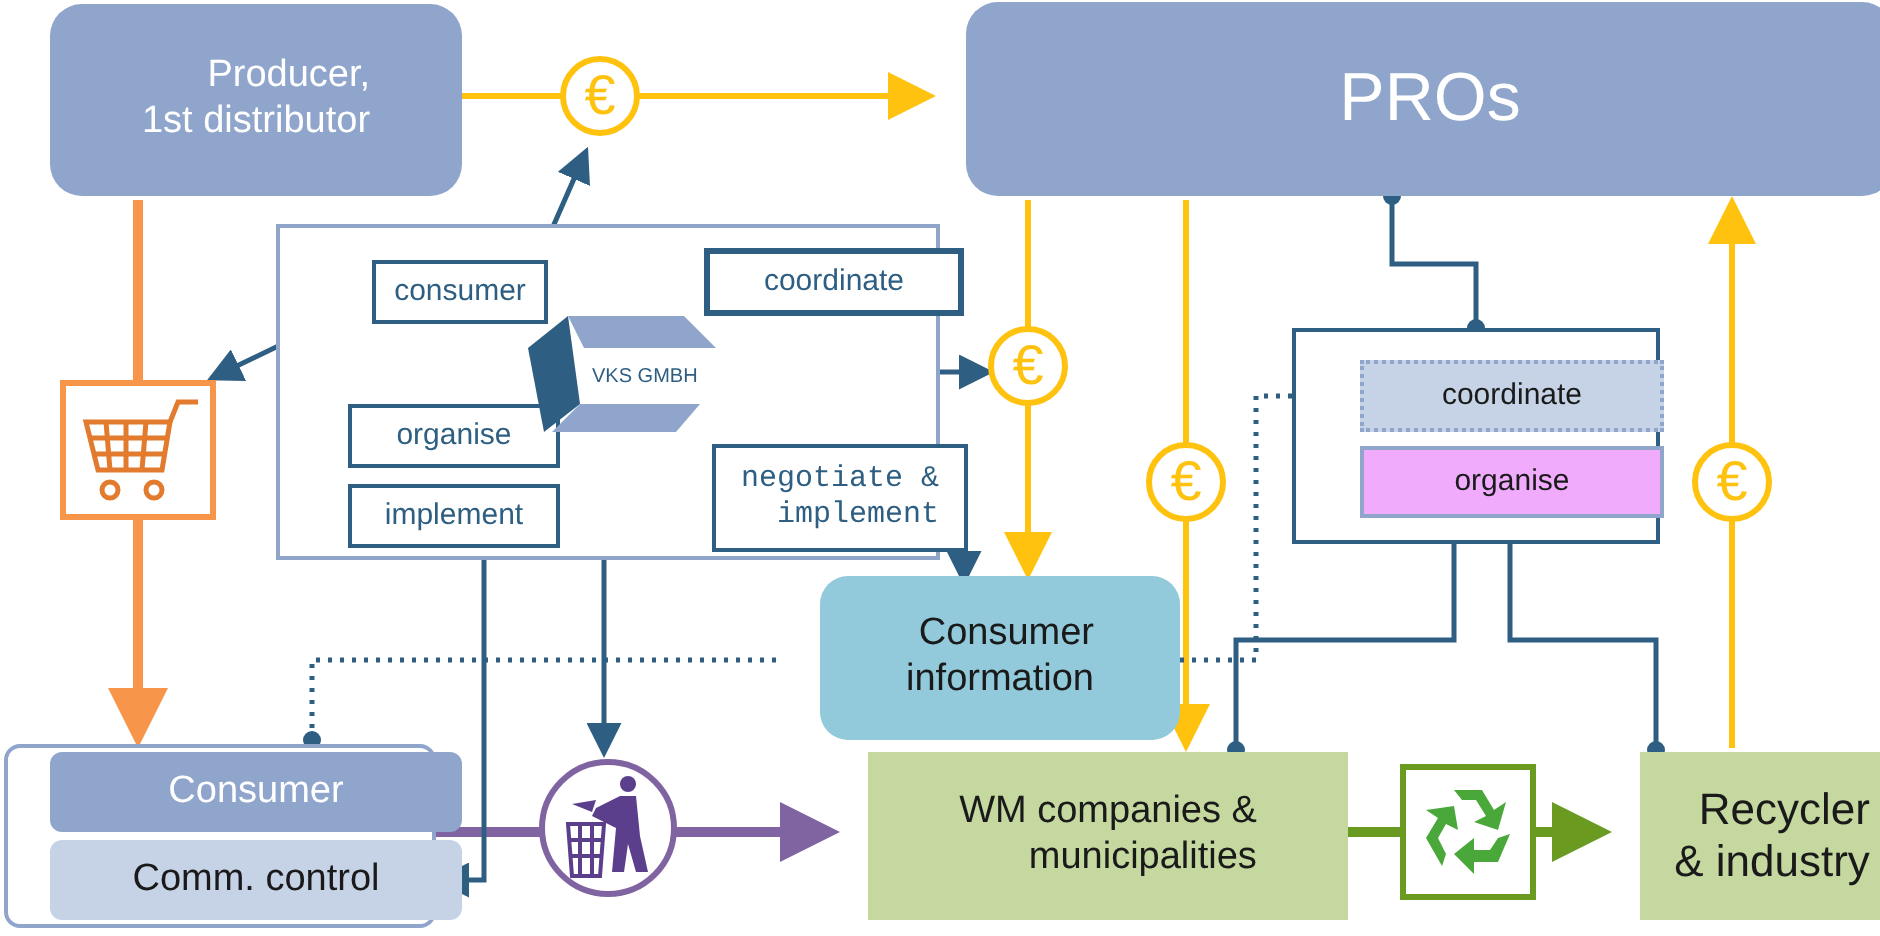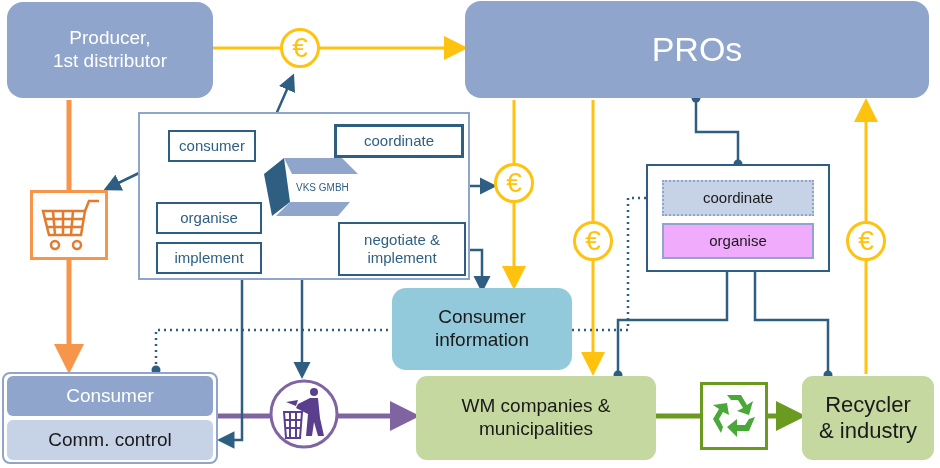--- a/index.html
+++ b/index.html
@@ -1,21 +1,21 @@
 <!DOCTYPE html>
 <html><head>
 <meta charset="utf-8">
 <style>
   html, body { margin: 0; padding: 0; background: #ffffff; }
   body { width: 940px; height: 468px; position: relative; overflow: hidden; font-family: "Liberation Sans", sans-serif; }
   .abs { position: absolute; box-sizing: border-box; }
-  .node { display: flex; align-items: center; justify-content: center; text-align: center; line-height: 1.2; }
+  .node { display: flex; align-items: center; justify-content: center; text-align: right; line-height: 1.2; margin-left: 18px; }
   .blue-big { background: #8fa5cb; color: #ffffff; border-radius: 16px; }
   .teal { background: #92cadb; color: #1a1a1a; border-radius: 14px; }
-  .green { background: #c4d89f; color: #1a1a1a; border-radius: 11px; }
+  .green { background: #c4d89f; color: #1a1a1a; border-radius: 0; }
   .task { background: #fff; border: 2px solid #2e5f82; color: #2e5f82; font-size: 15px; }
   svg.wires { position: absolute; left: 0; top: 0; }
   .euro { position: absolute; width: 40px; height: 40px; border: 3px solid #ffc20e; border-radius: 50%; background: #fff;
           color: #ffc20e; font-size: 28px; display: flex; align-items: center; justify-content: center; box-sizing: border-box; }
 </style>
 </head>
 <body>
 
 <svg class="wires" width="940" height="468">
   <defs>
@@ -95,21 +95,21 @@
         <circle cx="44" cy="52" r="4"></circle>
     </g>
   </svg>
 </div>
 
 <div class="abs" style="left:138px;top:112px;width:332px;height:168px;border:2px solid #8fa5cb;background:#fff;"></div>
 <div class="abs node task" style="left:168px;top:130px;width:88px;height:32px;">consumer</div>
 <div class="abs node task" style="left:334px;top:124px;width:130px;height:34px;font-weight:normal;border-width:3px;">coordinate</div>
 <div class="abs node task" style="left:156px;top:202px;width:106px;height:32px;">organise</div>
 <div class="abs node task" style="left:156px;top:242px;width:106px;height:32px;">implement</div>
-<div class="abs node task" style="left:338px;top:222px;width:128px;height:54px;white-space:pre-line;">negotiate &amp;
+<div class="abs node task" style="left:338px;top:222px;width:128px;height:54px;white-space:pre-line;font-family:Liberation Mono, monospace;">negotiate &amp;
 implement</div>
 
 <svg class="abs" style="left:262px;top:158px;" width="100" height="60" viewBox="0 0 100 60">
   <polygon points="2,16 22,0 28,44 10,58" fill="#2e5f82"></polygon>
   <polygon points="22,0 80,0 96,16 30,16" fill="#8fa5cb"></polygon>
   <polygon points="28,44 88,44 76,58 14,58" fill="#8fa5cb"></polygon>
   <text x="34" y="33" font-size="10" fill="#2e5f82" font-family="Liberation Sans, sans-serif">VKS GMBH</text>
 </svg>
 
 <div class="abs" style="left:646px;top:164px;width:184px;height:108px;border:2px solid #2e5f82;background:#fff;"></div>

